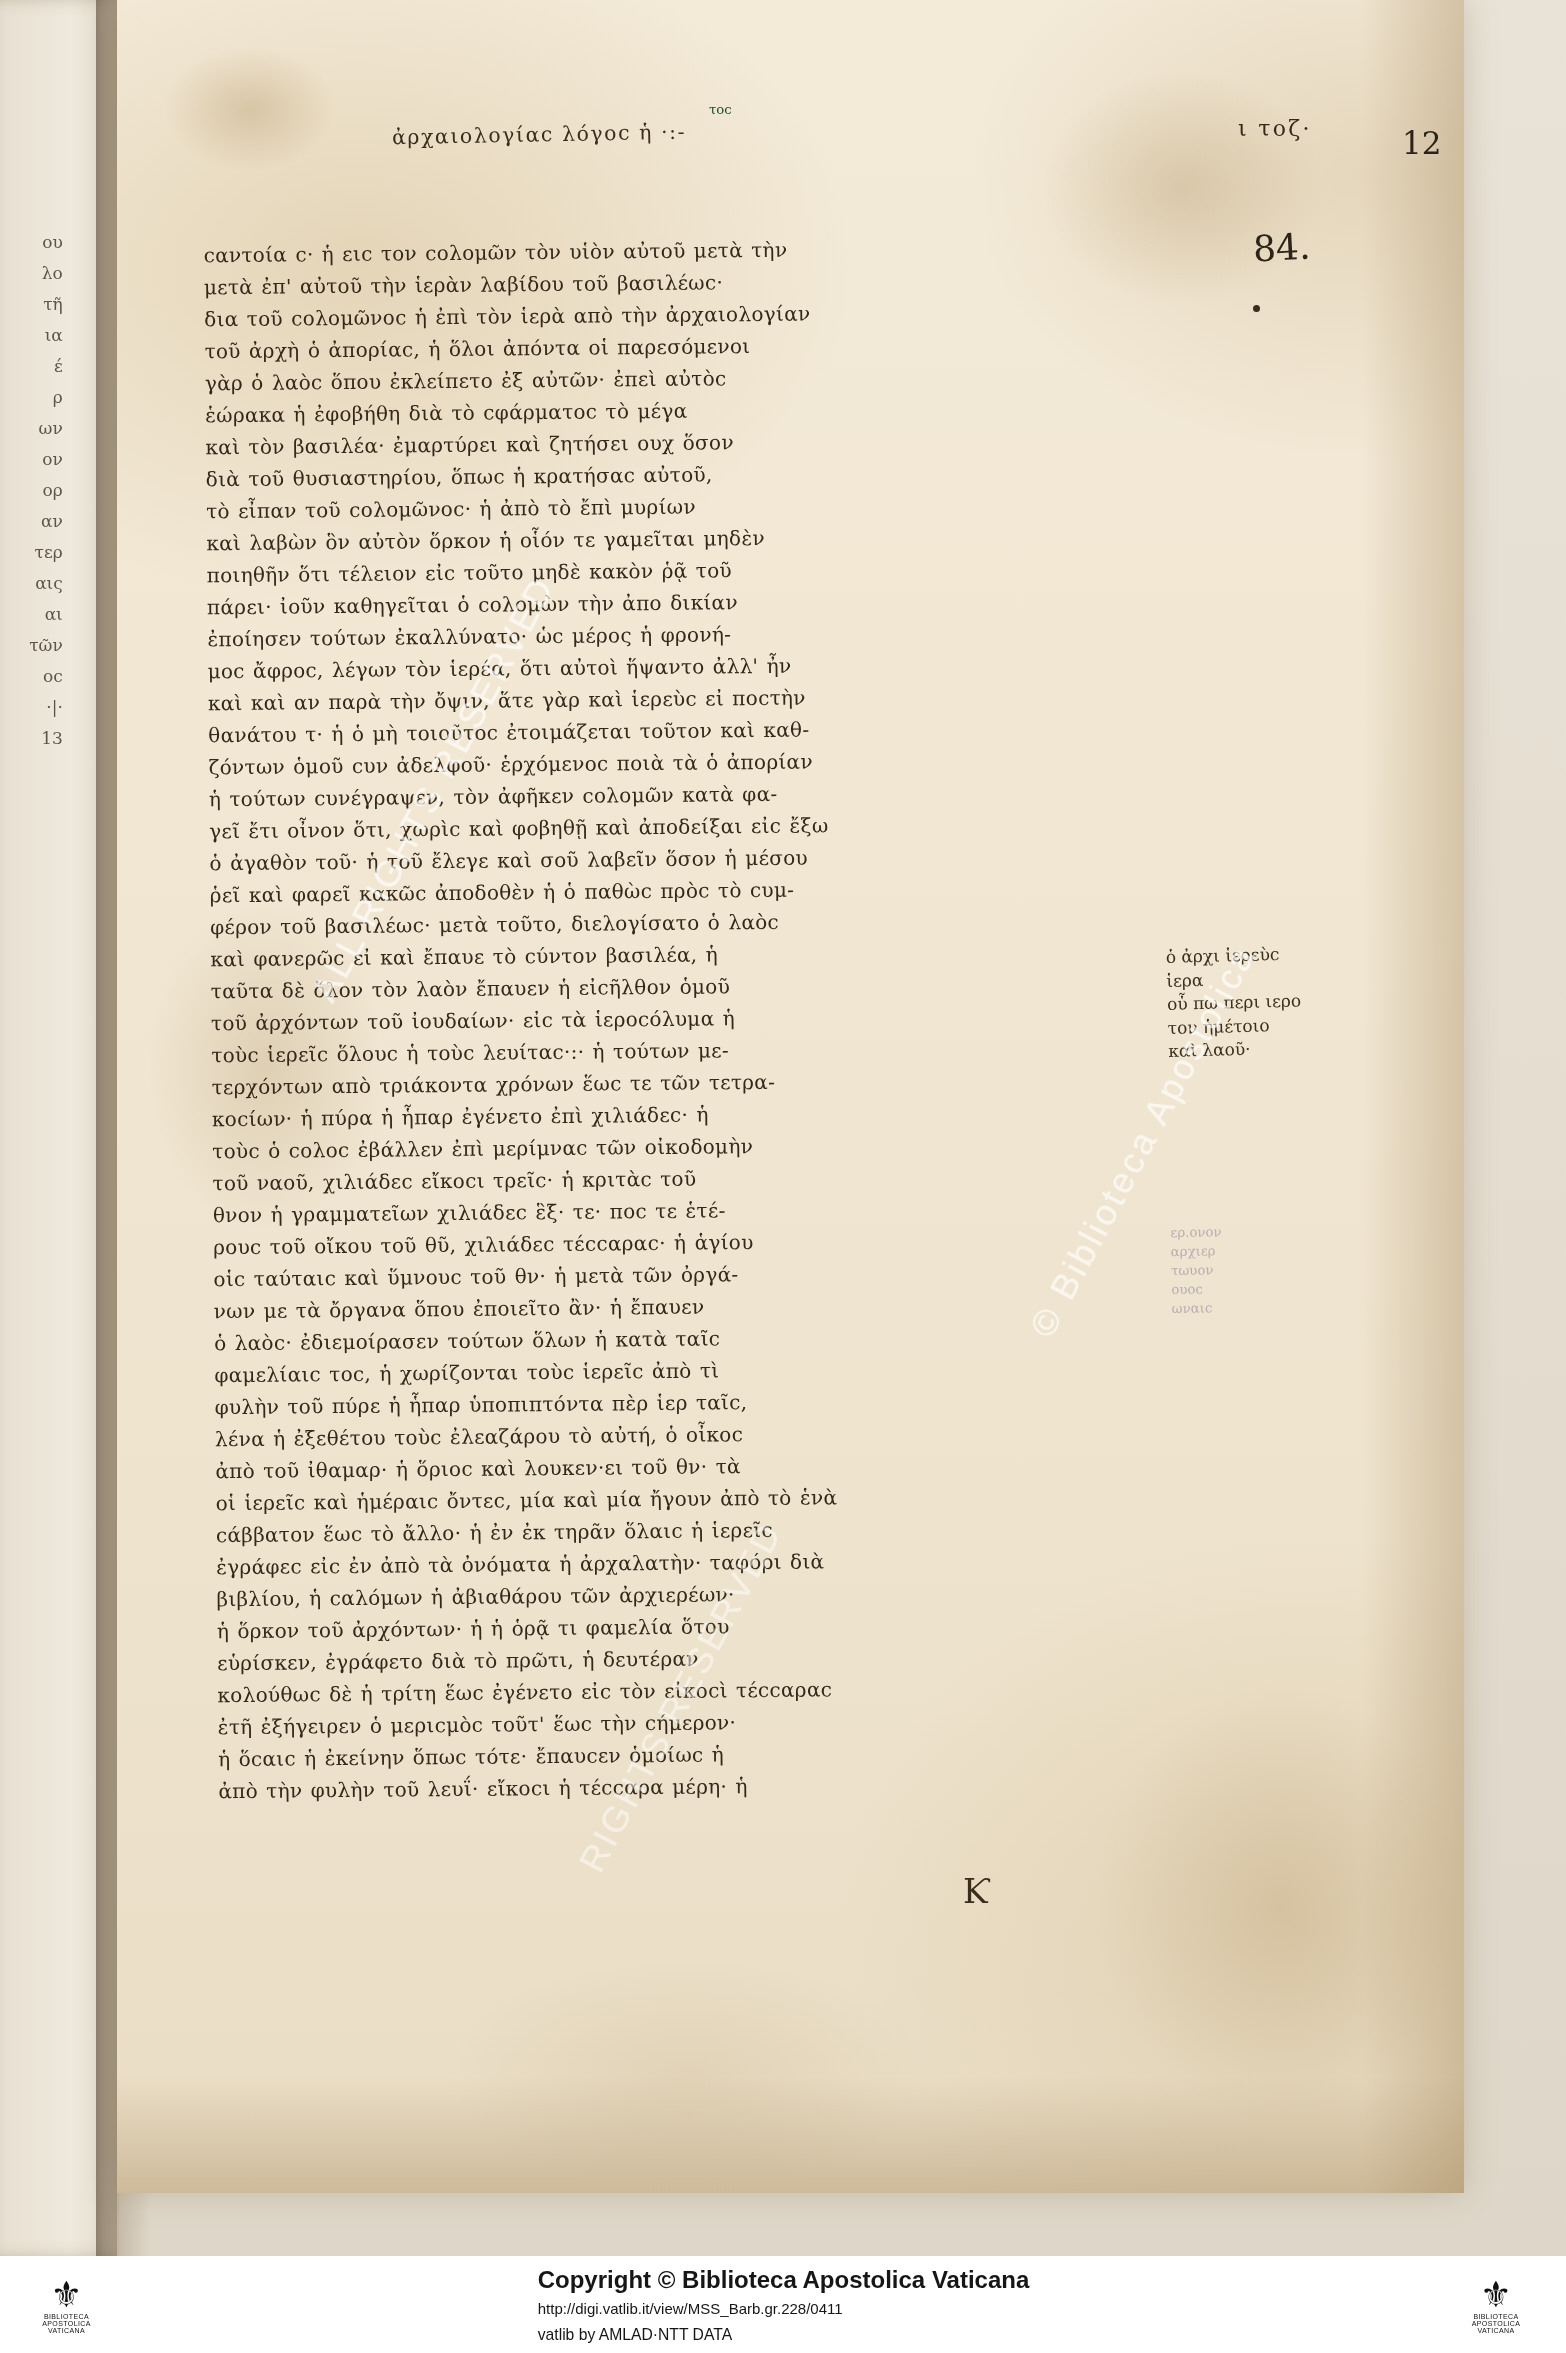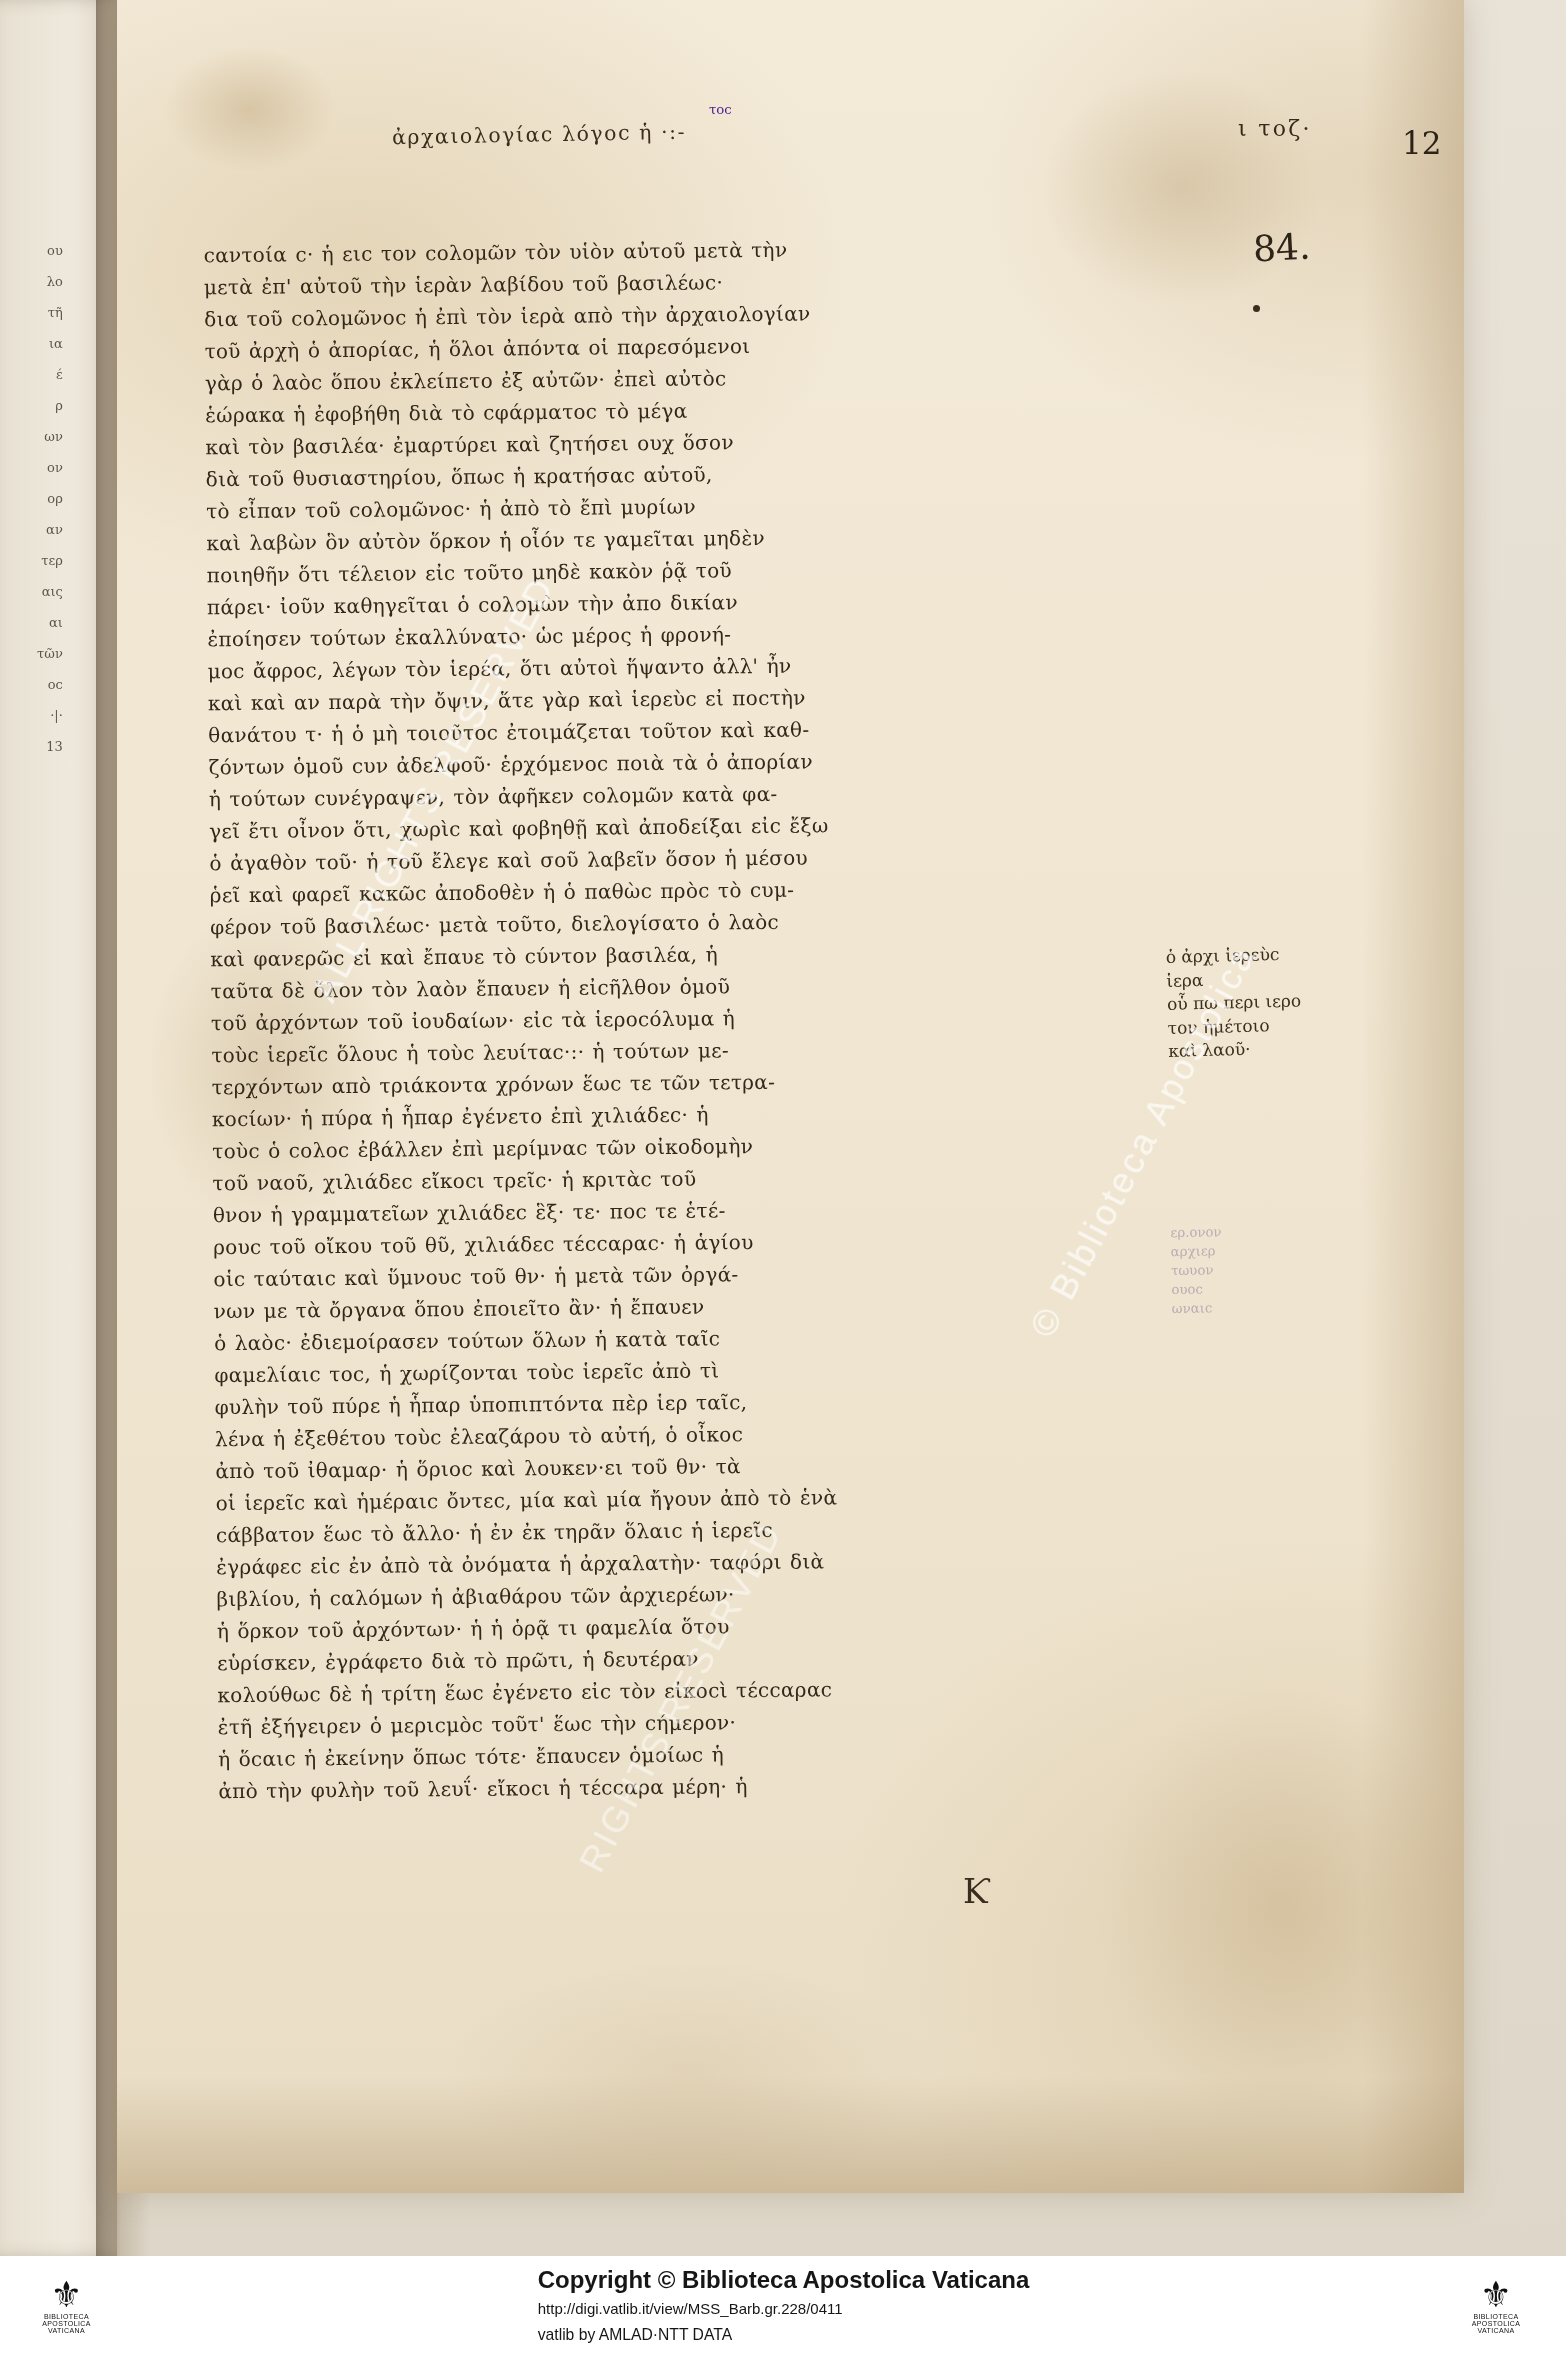--- a/index.html
+++ b/index.html
@@ -24,22 +24,22 @@
     background:linear-gradient(180deg,#e9e3d7 0%,#e4ddd0 50%,#ded7c9 100%);
   }
 
   
   .verso{
     position:absolute;left:0;top:0;width:117px;height:2256px;
     background:linear-gradient(90deg,#e7e0d2 0%,#efe9dd 60%,#e2dacb 100%);
     box-shadow:inset -9.4px 0 20.4px -6.3px rgba(90,70,45,.45);
   }
   .verso-text{
-    position:absolute;left:7.8px;top:235px;width:55px;height:1567px;
-    color:#6a5a44;font-size:13px;line-height:31px;
+    position:absolute;left:7.8px;top:227px;width:55px;height:1567px;
+    color:#6a5a44;font-size:17px;line-height:31px;
     font-family:"DejaVu Serif",serif;
     opacity:.75;
     white-space:pre-line;
     text-align:right;
   }
 
   
   .gutter{
     position:absolute;left:96px;top:0;width:55px;height:2256px;
     background:linear-gradient(90deg,rgba(70,52,30,.55) 0%,rgba(120,95,60,.22) 45%,rgba(255,255,255,0) 100%);
@@ -73,21 +73,21 @@
     font-family:"DejaVu Serif",serif;
   }
 
   #header-line{
     position:absolute;left:392px;top:121px;width:439px;
     font-size:20.4px;letter-spacing:1.6px;
     transform:rotate(-1.1deg);
     color:#3a2d1d;
   }
   #header-sup{
-    position:absolute;left:709px;top:102px;font-size:13.3px;color:#4c1d95;
+    position:absolute;left:709px;top:102px;font-size:13.3px;color:#14532d;
   }
 
   #folio-number{
     position:absolute;left:1402px;top:125px;font-size:31px;color:#2b2318;
   }
   #folio-greek{
     position:absolute;left:1238px;top:116px;font-size:22px;color:#34291c;letter-spacing:2.3px;
   }
   #marginal-number{
     position:absolute;left:1253px;top:227px;font-size:36px;color:#2d2418;

